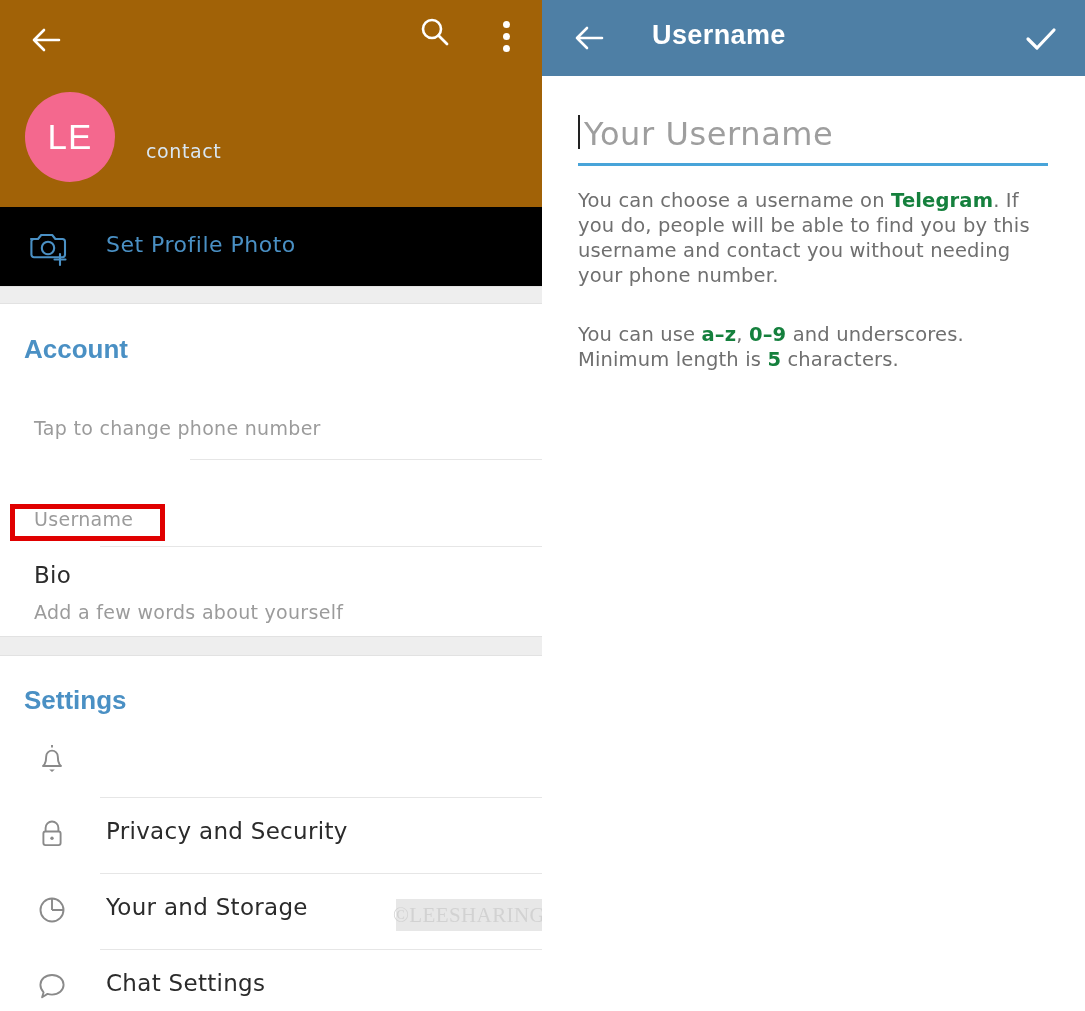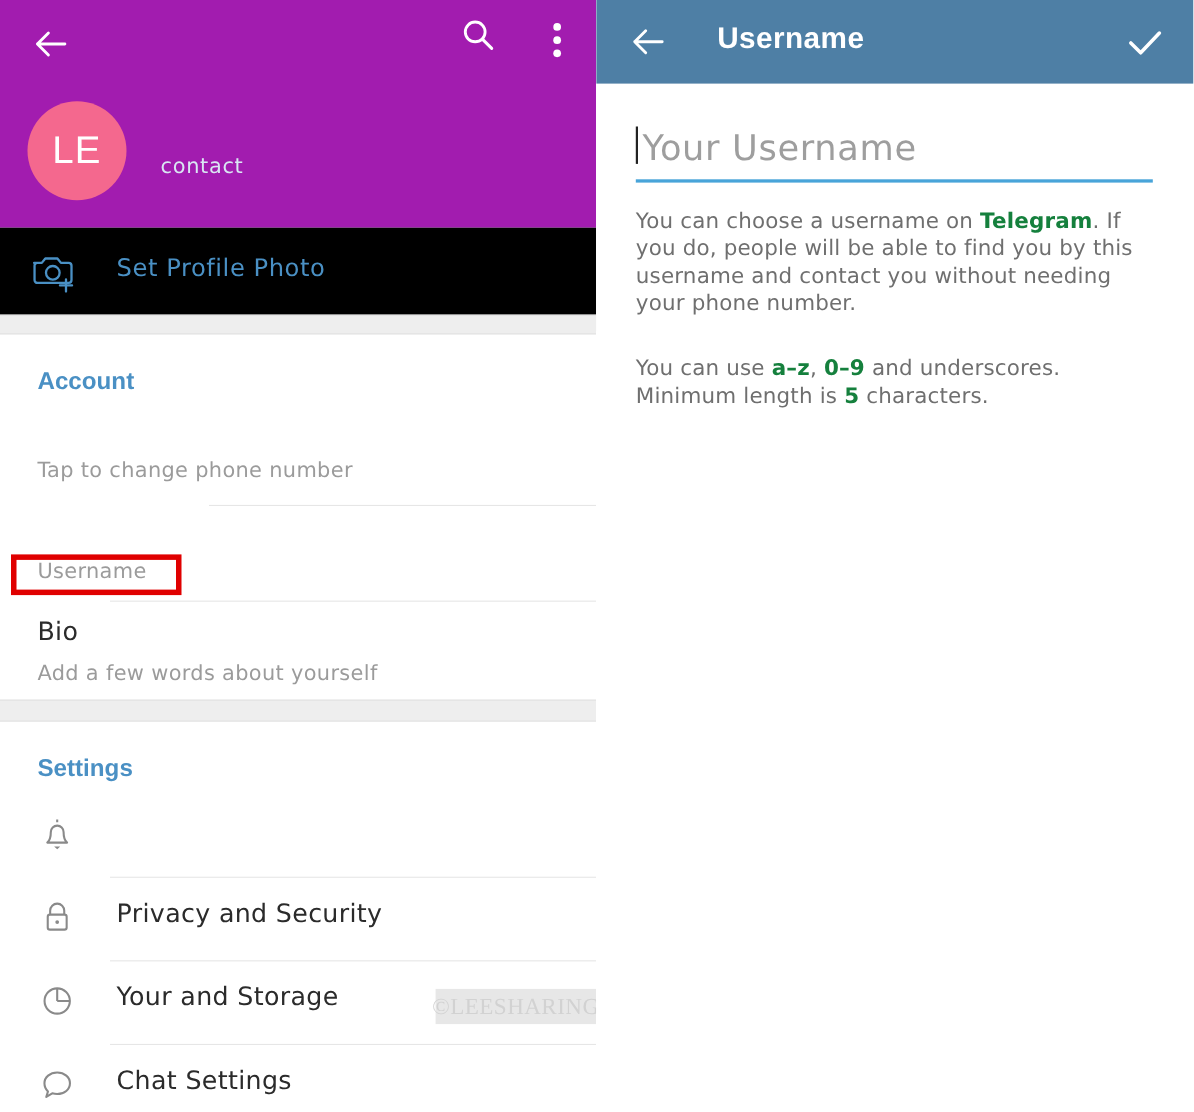--- a/index.html
+++ b/index.html
@@ -29,21 +29,21 @@
     height: 1011px;
     background: #ffffff;
     overflow: hidden;
   }
   .left-header {
     position: absolute;
     left: 0;
     top: 0;
     width: 542px;
     height: 207px;
-    background: #a21caf;
+    background: #a16207;
   }
   .back-arrow-left {
     position: absolute;
     left: 26px;
     top: 20px;
     width: 40px;
     height: 40px;
     cursor: pointer;
   }
   .search-icon-btn {
@@ -134,22 +134,22 @@
     width: 542px;
     background: #eeeeee;
     border-top: 1px solid #e2e2e2;
     border-bottom: 1px solid #e2e2e2;
   }
   .gray-band.b1 { top: 286px; height: 16px; }
   .gray-band.b2 { top: 636px; height: 18px; }
 
   .section-title {
     position: absolute;
-    left: 34px;
-    font-size: 22px;
+    left: 24px;
+    font-size: 26px;
     color: #4a90c4;
     font-family: "Liberation Sans", sans-serif;
     font-weight: bold;
   }
   .section-title.account { top: 334px; }
   .section-title.settings { top: 685px; }
 
   .phone-row {
     position: absolute;
     left: 0;

